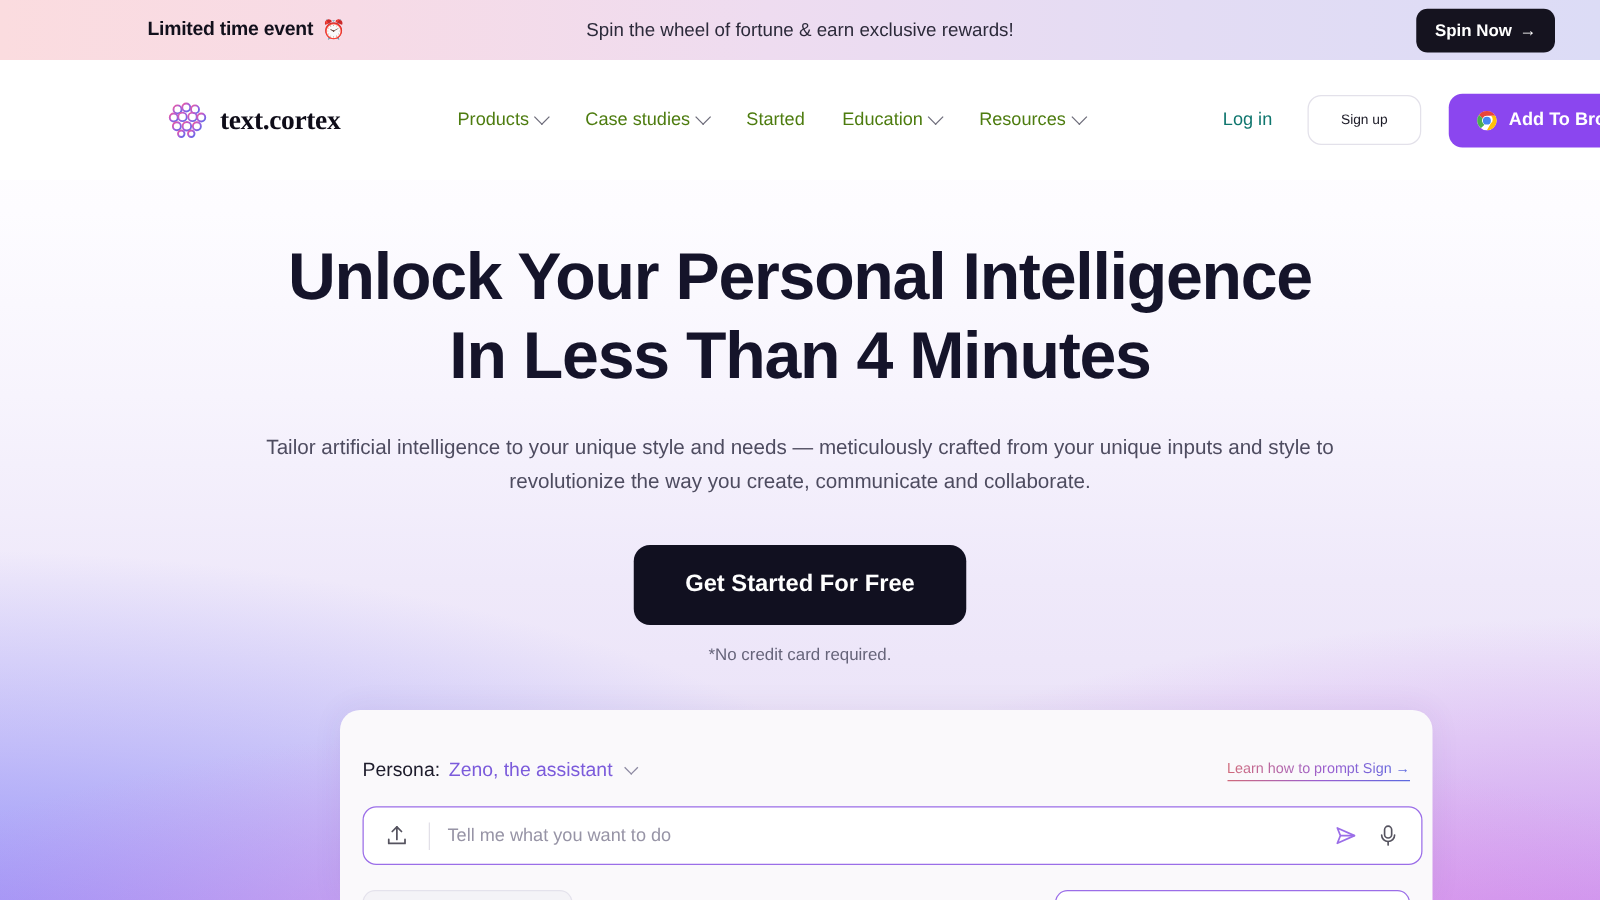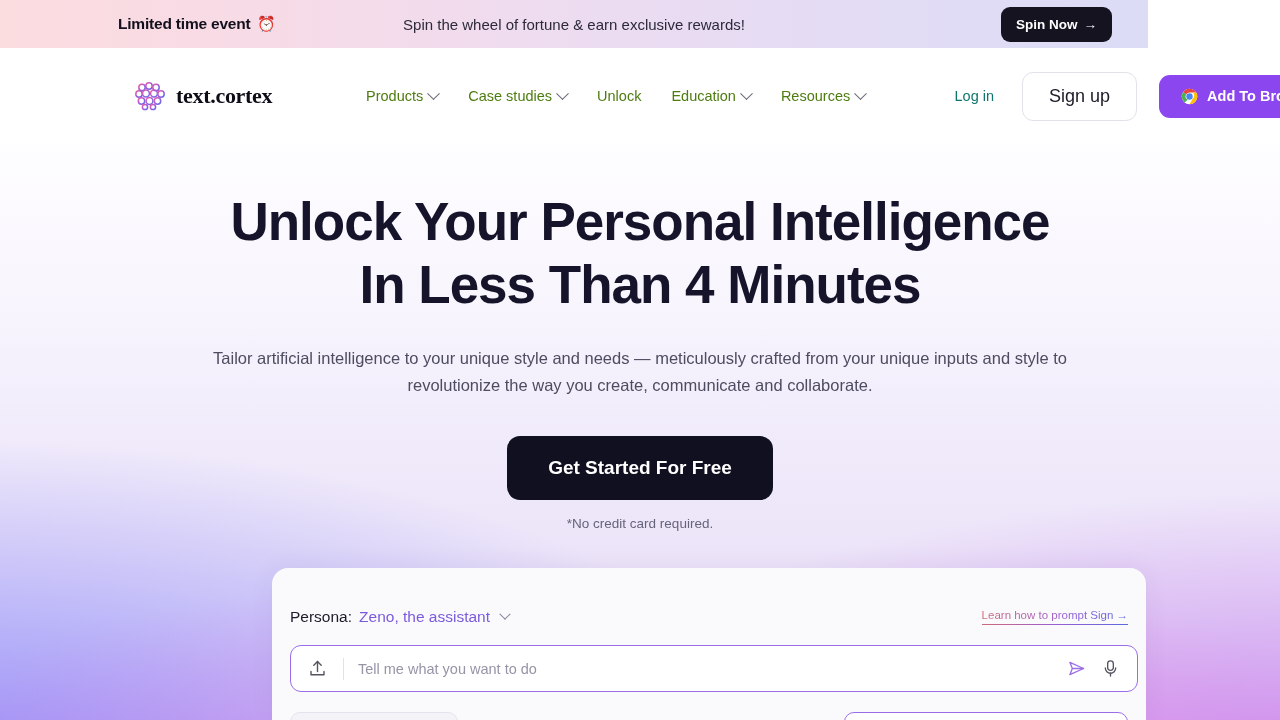--- a/index.html
+++ b/index.html
@@ -7,21 +7,21 @@
   body {
     font-family:"Liberation Sans", sans-serif;
     background:#ffffff;
     position:relative;
   }
 
   
   .promo-banner{
     position:relative;
     height:48px;
-    width:1148px;
+    width:1280px;
     background:linear-gradient(90deg,#fbdcdf 0%,#f7dbe6 22%,#eedcf0 48%,#e3dcf4 74%,#dcdcf6 100%);
     display:flex; align-items:center;
     overflow:hidden;
   }
   .promo-left{
     position:absolute; left:118px;
     font-size:15.5px; font-weight:bold; color:#12101c;
     letter-spacing:-0.2px;
     display:flex; align-items:center; gap:7px;
   }
@@ -89,21 +89,21 @@
     position:absolute; right:0; top:0; height:96px;
     display:flex; align-items:center; gap:0;
   }
   .login-link{
     font-size:14.5px; color:#0f766e; cursor:pointer;
     margin-right:28px; white-space:nowrap;
   }
   .signup-btn{
     background:#fff; border:1px solid #e3e1ea;
     border-radius:11px;
-    font-size:18px; color:#1b1a26;
+    font-size:11px; color:#1b1a26;
     padding:13px 26px; cursor:pointer;
     font-family:"Liberation Sans", sans-serif;
     white-space:nowrap;
   }
   .addbrowser-btn{
     margin-left:22px;
     background:#8b46ef; color:#ffffff;
     border:none; border-radius:11px;
     font-size:14.5px; font-weight:bold;
     padding:13px 22px;
@@ -265,21 +265,21 @@
   <div class="nav-links">
     <div class="nav-link">
       <span>Products</span>
       <i class="chev"></i>
     </div>
     <div class="nav-link">
       <span>Case studies</span>
       <i class="chev"></i>
     </div>
     <div class="nav-link">
-      <span>Unlock</span>
+      <span>Started</span>
     </div>
     <div class="nav-link">
       <span>Education</span>
       <i class="chev"></i>
     </div>
     <div class="nav-link">
       <span>Resources</span>
       <i class="chev"></i>
     </div>
   </div>

